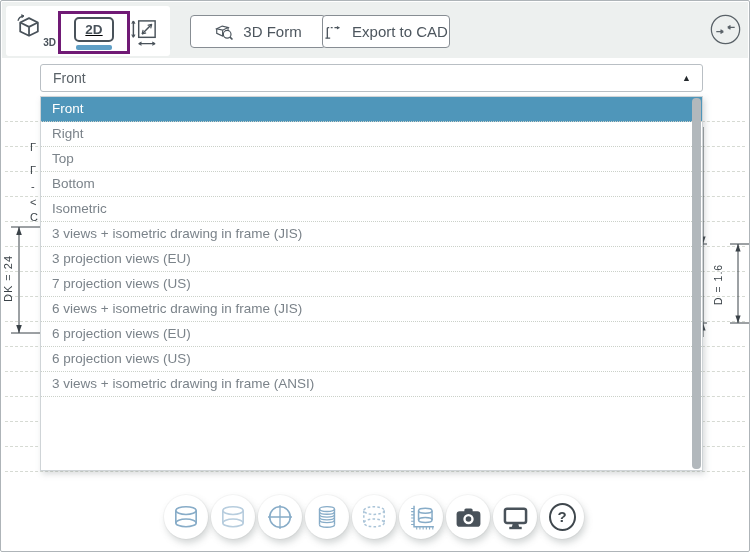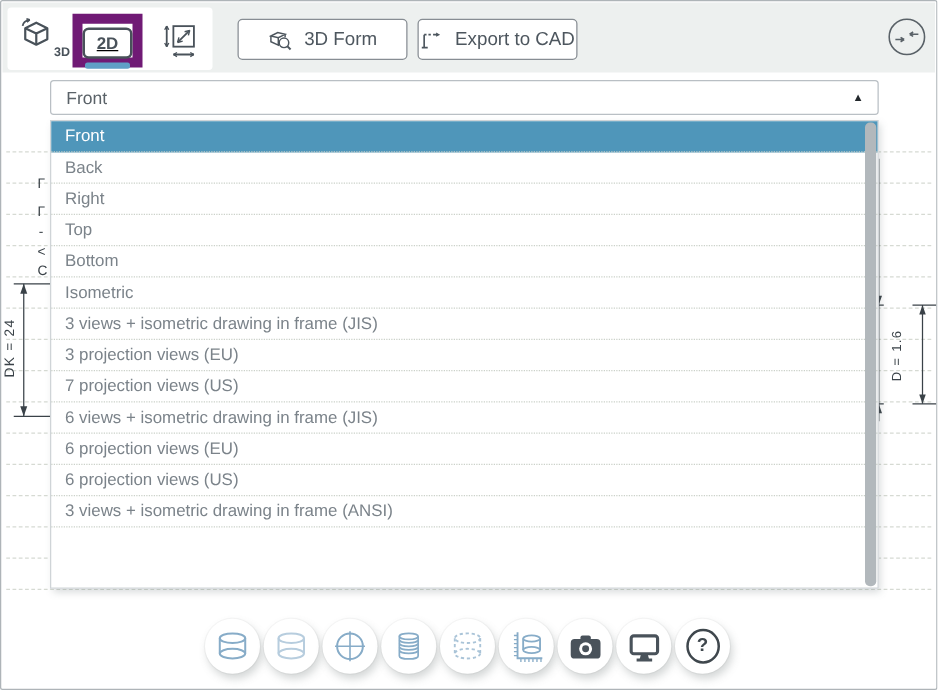--- a/index.html
+++ b/index.html
@@ -4,29 +4,29 @@
 <style>
   html,body{margin:0;padding:0;background:#fff;font-family:"Liberation Sans",sans-serif;}
   #app{position:relative;width:748px;height:550px;border:1px solid #aeb4b8;border-radius:2px;background:#fff;overflow:hidden;}
 
   
   .topbar{position:absolute;left:1px;top:1px;right:1px;height:56px;background:#edf0ef;z-index:4;}
   .tool-group{position:absolute;left:4px;top:4px;width:164px;height:50px;background:#fff;border-radius:3px;}
   .btn-3d{position:absolute;left:6px;top:6px;width:46px;height:40px;cursor:pointer;}
   .btn-3d svg{position:absolute;left:3px;top:2px;}
   .lbl-3d{position:absolute;right:2px;bottom:4px;font-size:10px;font-weight:700;color:#49525a;}
-  .red-box{position:absolute;left:52px;top:5px;width:56px;height:43px;border:8px solid #701a75;box-sizing:border-box;text-decoration:underline;}
+  .red-box{position:absolute;left:52px;top:5px;width:72px;height:43px;border:3px solid #701a75;box-sizing:border-box;text-decoration:underline;}
   .btn-2d{width:40px;height:25px;margin:3px auto 0;border:2px solid #49525a;border-radius:5px;box-sizing:border-box;
           display:flex;align-items:center;justify-content:center;font-size:13.5px;font-weight:700;color:#49525a;cursor:pointer;}
   .blue-bar{width:36px;height:5px;margin:3px auto 0;border-radius:2px;background:#5f9fc6;}
   .btn-dim{position:absolute;left:114px;top:7px;width:48px;height:38px;display:flex;align-items:center;justify-content:center;cursor:pointer;}
   .bar-btn{position:absolute;top:13px;height:33px;background:#fff;border:1px solid #878d93;border-radius:4px;box-sizing:border-box;
            display:flex;align-items:center;justify-content:center;gap:9px;font-size:15px;color:#4d565e;cursor:pointer;}
   .btn-form{left:188px;width:136px;}
-  .btn-export{left:332px;width:128px;}
+  .btn-export{left:320px;width:128px;}
   .btn-collapse{position:absolute;right:7px;top:12px;width:31px;height:31px;cursor:pointer;}
 
   
   .bg{position:absolute;inset:0;z-index:1;}
   .dash{position:absolute;left:4px;right:4px;height:0;border-top:1px dashed #d6dad3;}
   .dimsvg{position:absolute;}
   .vlabel{position:absolute;writing-mode:vertical-rl;transform:rotate(180deg);font-size:11px;letter-spacing:1px;
           color:#3a4248;white-space:nowrap;display:flex;align-items:center;justify-content:center;}
   .frag{position:absolute;font-size:11px;color:#3a4248;width:14px;overflow:hidden;}
 
@@ -169,21 +169,20 @@
   </div>
 
   <div class="select">
     <span class="val">Front</span>
     <span class="arrow">▲</span>
   </div>
 
   <div class="dropdown">
     <ul>
       <li class="sel">Front</li>
-      <li>Back</li>
       <li>Right</li>
       <li>Top</li>
       <li>Bottom</li>
       <li>Isometric</li>
       <li>3 views + isometric drawing in frame (JIS)</li>
       <li>3 projection views (EU)</li>
       <li>7 projection views (US)</li>
       <li>6 views + isometric drawing in frame (JIS)</li>
       <li>6 projection views (EU)</li>
       <li>6 projection views (US)</li>

